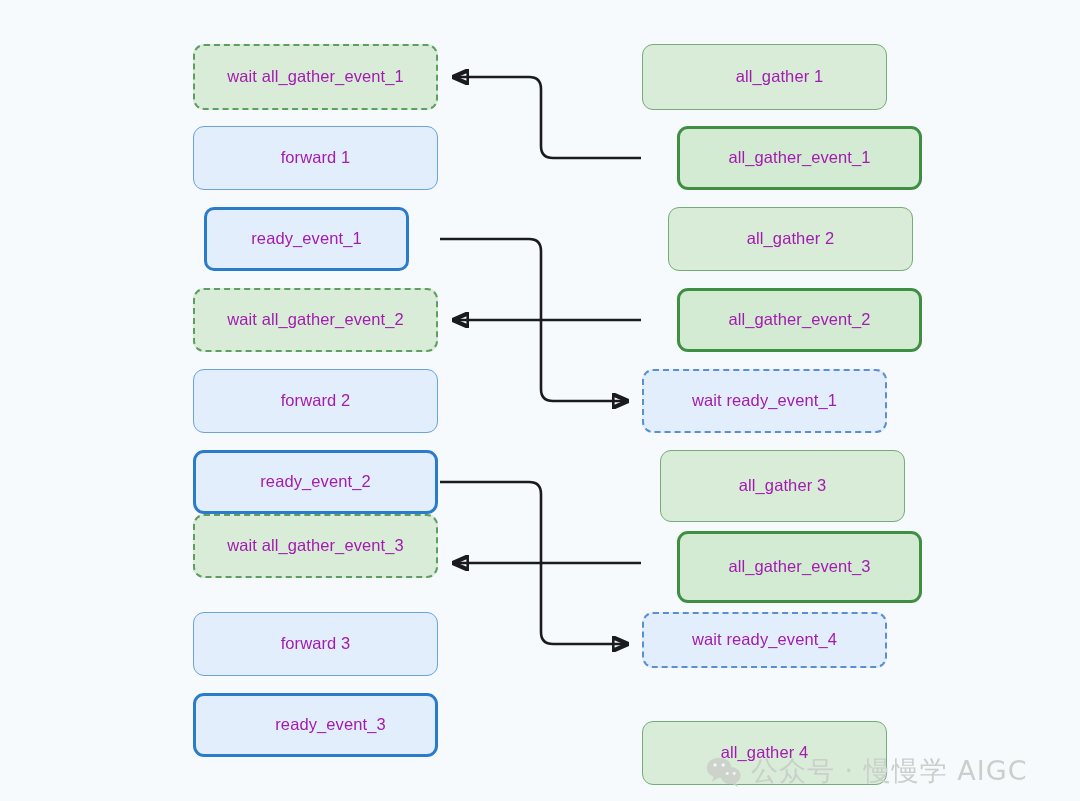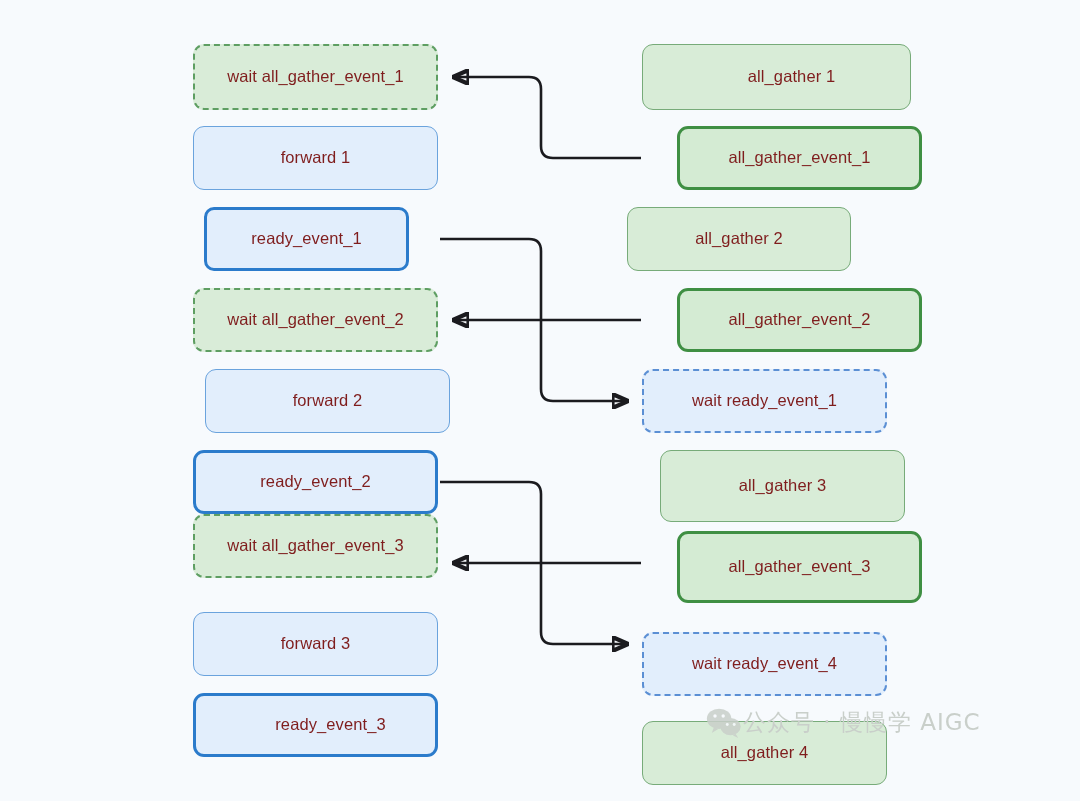--- a/index.html
+++ b/index.html
@@ -21,21 +21,21 @@
   
   .node {
     position: absolute;
     box-sizing: border-box;
     display: flex;
     align-items: center;
     justify-content: center;
     border-radius: 11px;
     font-size: 16.5px;
     line-height: 1.2;
-    color: #7f1d1d;
+    color: #a21caf;
     letter-spacing: .1px;
     text-align: center;
     user-select: none;
   }
 
   
   .n-blue-thin {
     background: #e2eefc;
     border: 1.6px solid #6aa3dd;
   }
@@ -80,26 +80,26 @@
     stroke: #1b1b1f;
     stroke-width: 2.6;
     stroke-linecap: butt;
     stroke-linejoin: round;
   }
 
   
   #watermark {
     position: absolute;
     left: 706px;
-    top: 707px;
+    top: 753px;
     display: flex;
     align-items: center;
-    gap: 1px;
+    gap: 9px;
     color: #c9cfca;
-    font-size: 23px;
+    font-size: 27px;
     letter-spacing: 1px;
     white-space: nowrap;
     user-select: none;
   }
   #watermark .wm-mark {
     display: block;
     width: 36px;
     height: 31px;
     opacity: .85;
   }
@@ -125,35 +125,35 @@
         <path d="M 440 482 L 529 482 Q 541 482 541 494 L 541 632 Q 541 644 553 644 L 627 644" marker-end="url(#arrow-head)"></path>
         <path d="M 641 563 L 454 563" marker-end="url(#arrow-head)"></path>
       </g>
   </svg>
 
   <div id="left-column">
       <div class="node n-green-dashed" style="left: 193px; top: 44px; width: 245px; height: 66px;">wait all_gather_event_1</div>
       <div class="node n-blue-thin" style="left: 193px; top: 126px; width: 245px; height: 64px;">forward 1</div>
       <div class="node n-blue-thick" style="left: 204px; top: 207px; width: 205px; height: 64px; border-radius: 10px;">ready_event_1</div>
       <div class="node n-green-dashed" style="left: 193px; top: 288px; width: 245px; height: 64px;">wait all_gather_event_2</div>
-      <div class="node n-blue-thin" style="left: 205px; top: 369px; width: 245px; height: 64px;">forward 2</div>
+      <div class="node n-blue-thin" style="left: 193px; top: 369px; width: 245px; height: 64px;">forward 2</div>
       <div class="node n-blue-thick" style="left: 193px; top: 450px; width: 245px; height: 64px;">ready_event_2</div>
       <div class="node n-green-dashed" style="left: 193px; top: 514px; width: 245px; height: 64px;">wait all_gather_event_3</div>
       <div class="node n-blue-thin" style="left: 193px; top: 612px; width: 245px; height: 64px;">forward 3</div>
       <div class="node n-blue-thick" style="left: 193px; top: 693px; width: 245px; height: 64px; padding-left: 30px;">ready_event_3</div>
     </div>
   <div id="right-column">
-      <div class="node n-green-thin" style="left: 642px; top: 44px; width: 269px; height: 66px; padding-left: 30px;">all_gather 1</div>
+      <div class="node n-green-thin" style="left: 642px; top: 44px; width: 245px; height: 66px; padding-left: 30px;">all_gather 1</div>
       <div class="node n-green-thick" style="left: 642px; top: 126px; width: 245px; height: 64px;">all_gather_event_1</div>
-      <div class="node n-green-thin" style="left: 627px; top: 207px; width: 224px; height: 64px;">all_gather 2</div>
+      <div class="node n-green-thin" style="left: 668px; top: 207px; width: 245px; height: 64px;">all_gather 2</div>
       <div class="node n-green-thick" style="left: 642px; top: 288px; width: 245px; height: 64px;">all_gather_event_2</div>
       <div class="node n-blue-dashed" style="left: 642px; top: 369px; width: 245px; height: 64px;">wait ready_event_1</div>
       <div class="node n-green-thin" style="left: 660px; top: 450px; width: 245px; height: 72px;">all_gather 3</div>
       <div class="node n-green-thick" style="left: 642px; top: 531px; width: 245px; height: 72px;">all_gather_event_3</div>
-      <div class="node n-blue-dashed" style="left: 642px; top: 612px; width: 245px; height: 64px; margin-top: 20px;">wait ready_event_4</div>
+      <div class="node n-blue-dashed" style="left: 642px; top: 612px; width: 245px; height: 56px;">wait ready_event_4</div>
       <div class="node n-green-thin" style="left: 642px; top: 693px; width: 245px; height: 64px; margin-top: 28px;">all_gather 4</div>
     </div>
 
   <div id="watermark">
     <svg class="wm-mark" viewBox="0 0 44 38" xmlns="http://www.w3.org/2000/svg">
       <ellipse cx="16" cy="14.5" rx="15" ry="12.5" fill="#c9cfca"></ellipse>
       <path d="M 10 24 L 7 32 L 15 27 z" fill="#c9cfca"></path>
       <circle cx="11" cy="11" r="2.1" fill="#f7fafd"></circle>
       <circle cx="21" cy="11" r="2.1" fill="#f7fafd"></circle>
       <ellipse cx="30" cy="24" rx="12.5" ry="10.5" fill="#c9cfca"></ellipse>

